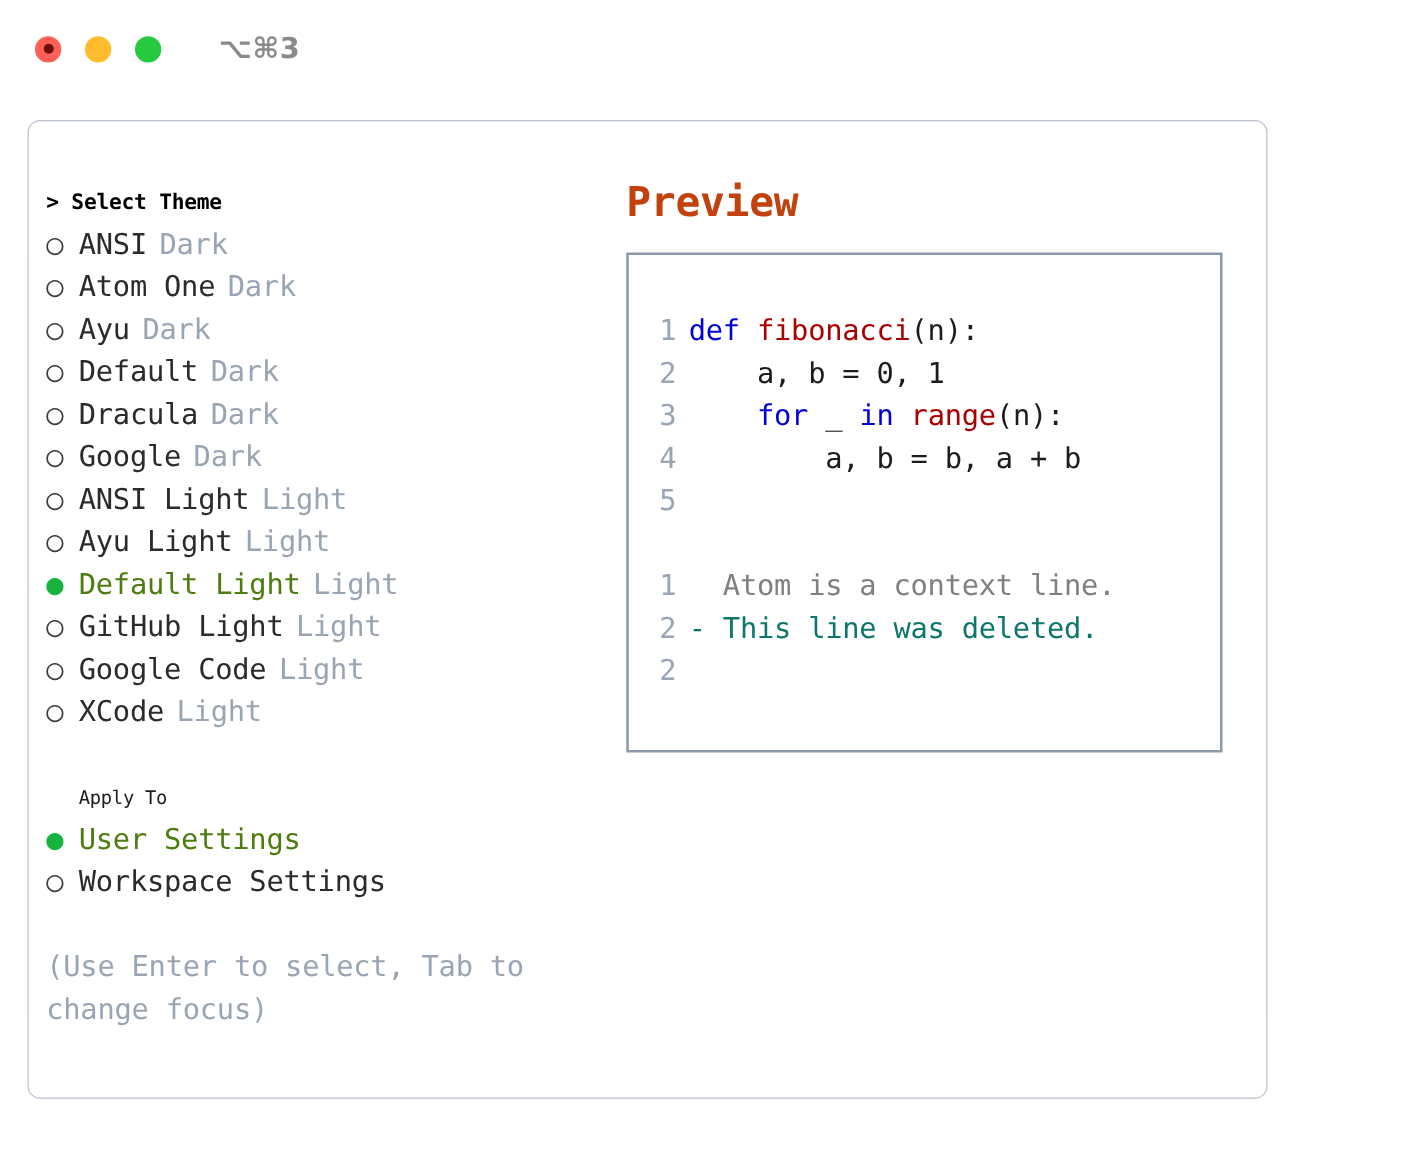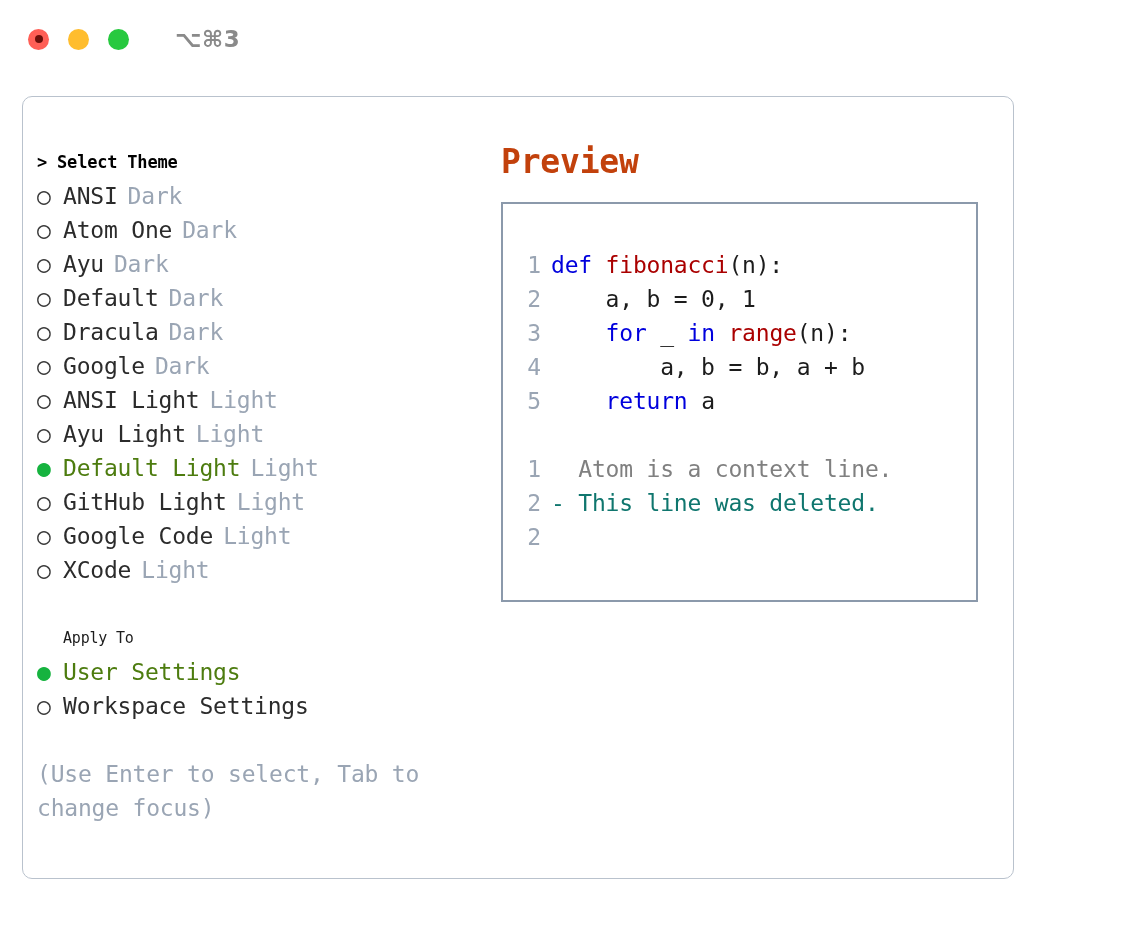--- a/index.html
+++ b/index.html
@@ -256,21 +256,21 @@
 
       <div id="preview-col">
         <div id="preview-title">Preview</div>
 
         <div id="preview-box">
           <div id="code-block">
               <div class="code-line"><span class="lineno">1</span><span class="code-text"><span class="tok-kw">def </span><span class="tok-fn">fibonacci</span><span class="tok-plain">(n):</span></span></div>
               <div class="code-line"><span class="lineno">2</span><span class="code-text"><span class="tok-plain">    a, b = 0, 1</span></span></div>
               <div class="code-line"><span class="lineno">3</span><span class="code-text"><span class="tok-plain">    </span><span class="tok-kw">for</span><span class="tok-plain"> _ </span><span class="tok-kw">in</span><span class="tok-plain"> </span><span class="tok-fn">range</span><span class="tok-plain">(n):</span></span></div>
               <div class="code-line"><span class="lineno">4</span><span class="code-text"><span class="tok-plain">        a, b = b, a + b</span></span></div>
-              <div class="code-line"><span class="lineno">5</span><span class="code-text"><span class="tok-plain">    </span><span class="tok-kw">return</span><span class="tok-plain"> a</span></span></div>
+              <div class="code-line"><span class="lineno">5</span></div>
             </div>
           <div class="diff-gap"></div>
           <div id="diff-block">
               <div class="code-line"><span class="lineno">1</span><span class="code-text diff-ctx">  Atom is a context line.</span></div>
               <div class="code-line"><span class="lineno">2</span><span class="code-text diff-del">- This line was deleted.</span></div>
               <div class="code-line"><span class="lineno">2</span></div>
             </div>
         </div>
       </div>
 

